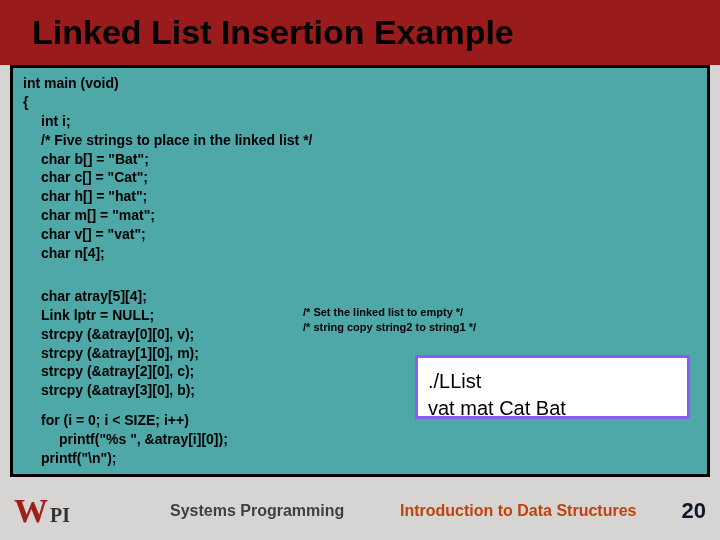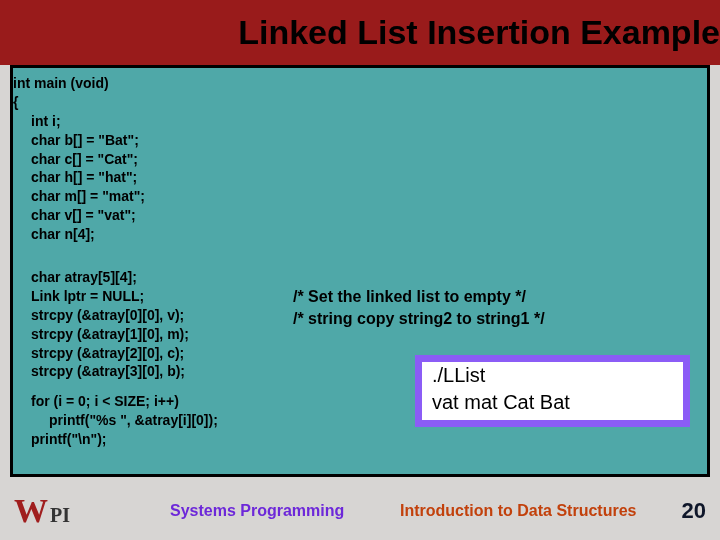--- a/index.html
+++ b/index.html
@@ -10,61 +10,62 @@
     font-family: "Comic Sans MS", cursive, sans-serif;
     position: relative;
     overflow: hidden;
   }
   .title-bar {
     background: #991b1b;
     width: 100%;
     height: 65px;
     display: flex;
     align-items: center;
-    justify-content: flex-end;
+    justify-content: flex-start;
+    padding-left: 32px;
   }
   .title-bar h1 {
     color: #000;
     font-size: 34px;
     font-weight: bold;
   }
   .code-panel {
     position: absolute;
     top: 65px;
     left: 10px;
     right: 10px;
     height: 412px;
     background: #4fa8a8;
     border: 3px solid #000;
-    padding: 6px 0;
+    padding: 6px 10px;
     font-family: "Comic Sans MS", cursive, sans-serif;
     font-weight: bold;
     font-size: 14px;
     line-height: 1.35;
     color: #000;
   }
   .code-panel .indent { padding-left: 18px; }
   .block2 { margin-top: 24px; position: relative; }
   .block3 { margin-top: 11px; }
   .comments-right {
     position: absolute;
     left: 280px;
     top: 18px;
-    font-size: 16px;
+    font-size: 11px;
     line-height: 1.35;
   }
   .output-box {
     position: absolute;
     left: 415px;
     top: 355px;
     width: 275px;
-    height: 72px;
+    height: 64px;
     background: #fff;
-    border: 7px solid #8b5cf6;
-    padding: 0 10px;
+    border: 3px solid #8b5cf6;
+    padding: 10px 10px;
     font-family: "Comic Sans MS", cursive, sans-serif;
     font-size: 20px;
     font-weight: normal;
     line-height: 1.35;
   }
   .footer {
     position: absolute;
     bottom: 0;
     left: 0;
     right: 0;
@@ -80,21 +81,21 @@
     font-weight: bold;
   }
   .logo .w { font-size: 34px; color: #a01e1e; }
   .logo .pi { font-size: 20px; color: #333; margin-left: 2px; }
   .footer-center {
     position: absolute;
     left: 170px;
     font-family: "Comic Sans MS", cursive, sans-serif;
     font-weight: bold;
     font-size: 16px;
-    color: #6d28d9;
+    color: #404040;
   }
   .footer-right {
     position: absolute;
     left: 400px;
     font-family: "Comic Sans MS", cursive, sans-serif;
     font-weight: bold;
     font-size: 16px;
     color: #c2410c;
   }
   .page-num {
@@ -110,20 +111,21 @@
 <body>
 
 <div class="title-bar">
   <h1>Linked List Insertion Example</h1>
 </div>
 
 <div class="code-panel">
   <div>int main (void)</div>
   <div>{</div>
   <div class="indent">int i;</div>
+  <div class="indent">/* Five strings to place in the linked list */</div>
   <div class="indent">char b[] = "Bat";</div>
   <div class="indent">char c[] = "Cat";</div>
   <div class="indent">char h[] = "hat";</div>
   <div class="indent">char m[] = "mat";</div>
   <div class="indent">char v[] = "vat";</div>
   <div class="indent">char n[4];</div>
 
   <div class="block2">
     <div class="indent">char atray[5][4];</div>
     <div class="indent">Link lptr = NULL;</div>

